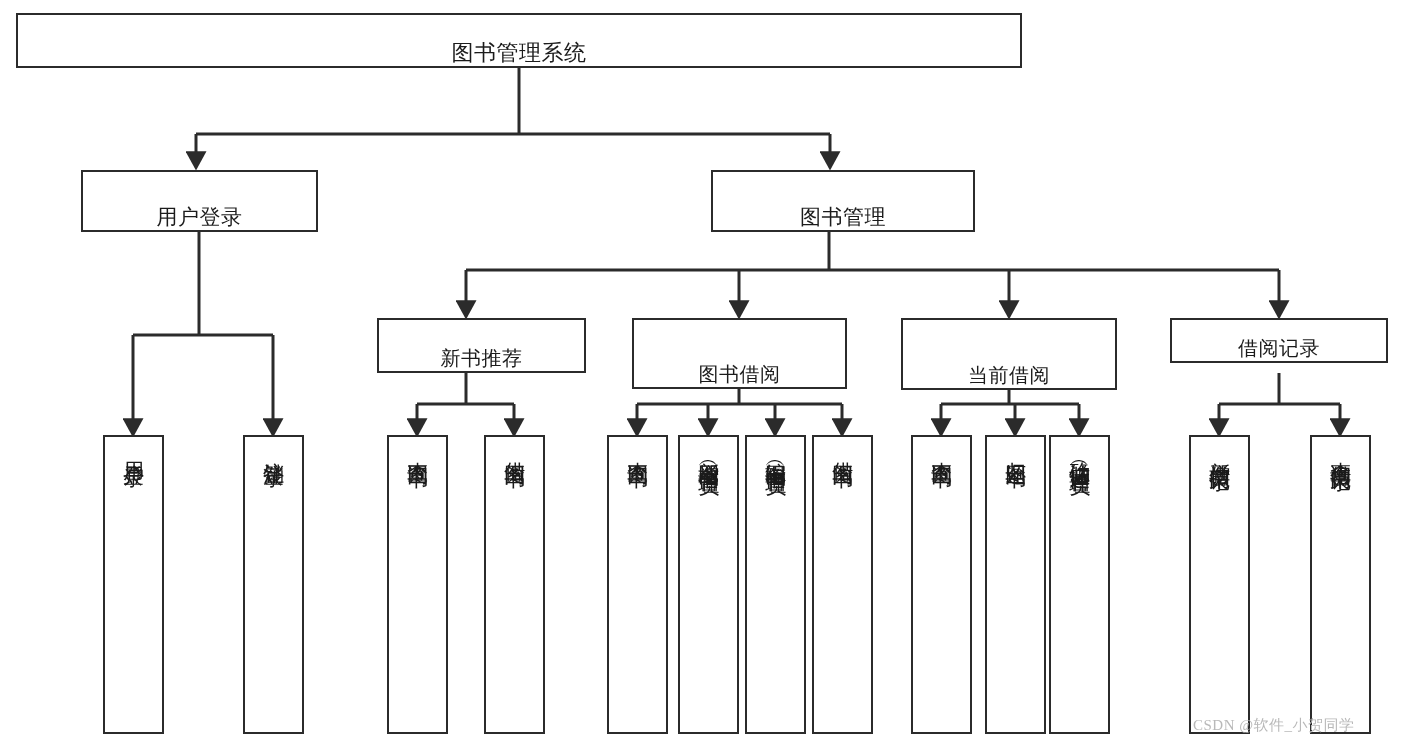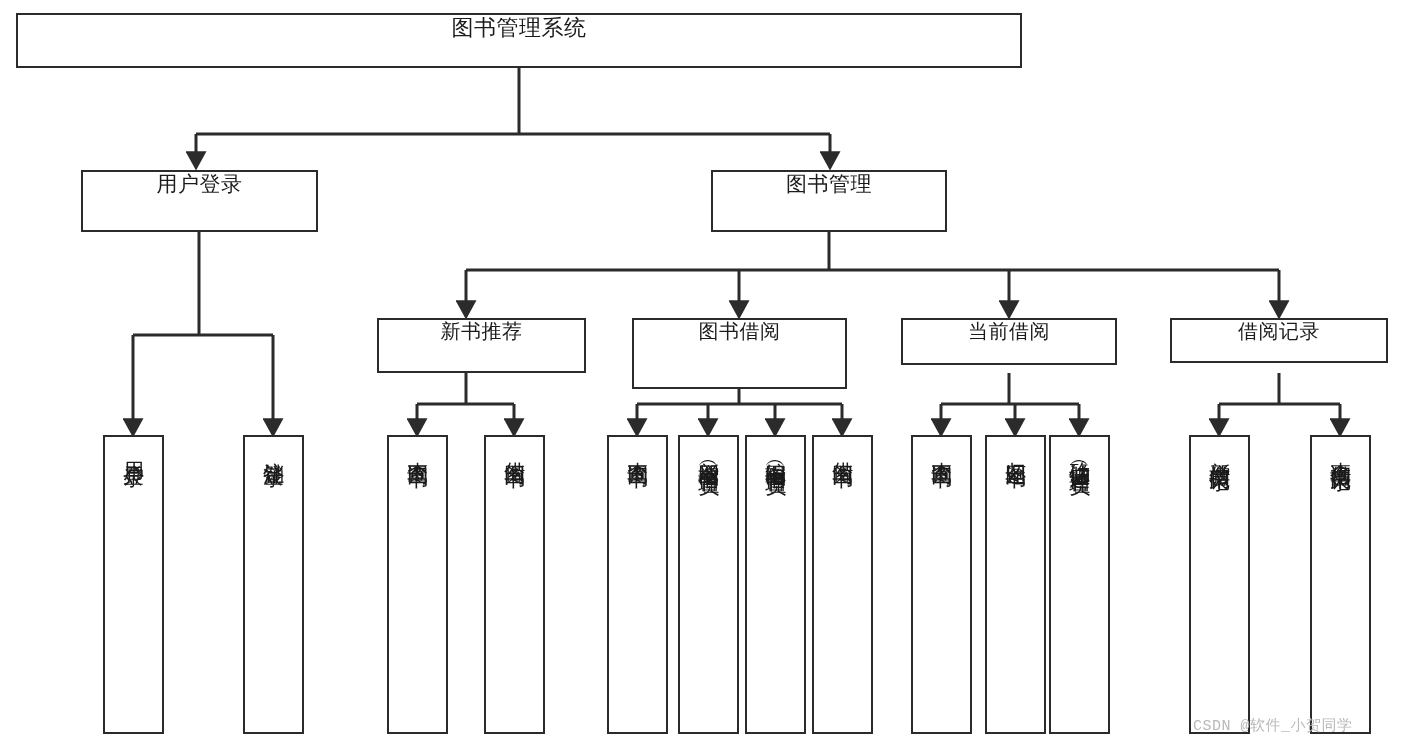--- a/index.html
+++ b/index.html
@@ -26,21 +26,21 @@
     width: 1405px;
     height: 747px;
     pointer-events: none;
   }
   .node {
     position: absolute;
     box-sizing: border-box;
     background: #ffffff;
     border: 2.5px solid #2b2b2b;
     display: flex;
-    align-items: flex-start;
+    align-items: flex-end;
     justify-content: center;
     z-index: 2;
   }
   .node-label {
     font-size: 21px;
     line-height: 1.18;
     color: #1b1b1b;
     letter-spacing: 0.5px;
     text-align: center;
     white-space: nowrap;
@@ -64,21 +64,21 @@
   }
   #watermark {
     position: absolute;
     left: 1193px;
     top: 716px;
     font-size: 15px;
     color: #b9b9b9;
     letter-spacing: 0.5px;
     white-space: nowrap;
     z-index: 5;
-    font-family: Liberation Mono, monospace;
+    font-family: Liberation Serif, serif;
   }
 </style>
 </head>
 <body>
 
 <div id="diagram-root">
 
   <svg id="connector-layer" viewBox="0 0 1405 747" width="1405" height="747">
     <defs>
       <marker id="arrow" viewBox="0 0 12 12" refX="5" refY="6" markerWidth="7" markerHeight="7" orient="auto-start-reverse">
@@ -129,31 +129,31 @@
     </g>
   </svg>
 
   <div class="node root" id="node-root" style="left: 16px; top: 13px; width: 1006px; height: 55px;">
     <span class="node-label">图书管理系统</span>
   </div>
 
   <div class="node level2" id="node-l2-0" style="left: 81px; top: 170px; width: 237px; height: 62px;">
     <span class="node-label">用户登录</span>
   </div>
-  <div class="node level2" id="node-l2-1" style="left: 711px; top: 170px; width: 236px; height: 62px;">
+  <div class="node level2" id="node-l2-1" style="left: 711px; top: 170px; width: 264px; height: 62px;">
     <span class="node-label">图书管理</span>
   </div>
 
   <div class="node level3" id="node-l3-0" style="left: 362px; top: 318px; width: 209px; height: 55px; margin-left: 15px;">
     <span class="node-label">新书推荐</span>
   </div>
   <div class="node level3" id="node-l3-1" style="left: 632px; top: 318px; width: 215px; height: 71px;">
     <span class="node-label">图书借阅</span>
   </div>
-  <div class="node level3" id="node-l3-2" style="left: 901px; top: 318px; width: 216px; height: 47px;">
+  <div class="node level3" id="node-l3-2" style="left: 901px; top: 318px; width: 216px; height: 72px;">
     <span class="node-label">当前借阅</span>
   </div>
   <div class="node level3" id="node-l3-3" style="left: 1170px; top: 318px; width: 218px; height: 45px;">
     <span class="node-label">借阅记录</span>
   </div>
 
   <div class="node leaf" id="node-leaf-0" style="left: 103px; top: 435px; width: 61px; height: 299px;">
     <span class="node-label">用户登录</span>
   </div>
   <div class="node leaf" id="node-leaf-1" style="left: 243px; top: 435px; width: 61px; height: 299px;">

